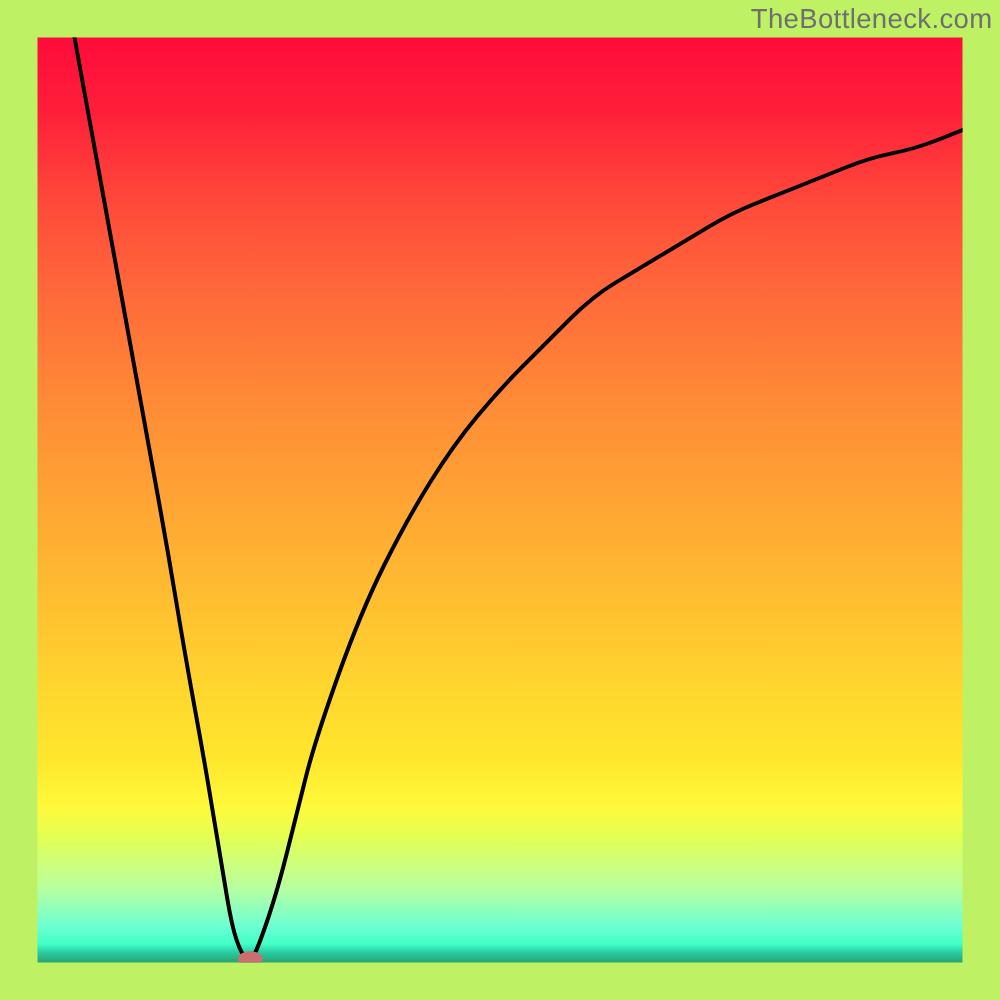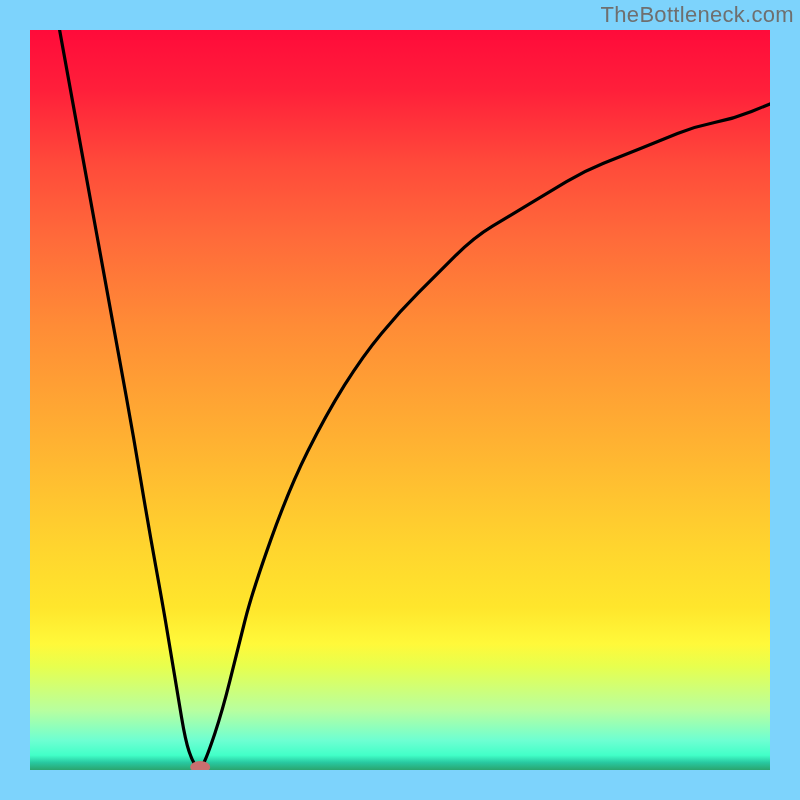--- a/index.html
+++ b/index.html
@@ -8,21 +8,21 @@
     width: 800px;
     height: 800px;
     background: #000;
     font-family: Arial, Helvetica, sans-serif;
     overflow: hidden;
   }
   .frame {
     position: relative;
     width: 800px;
     height: 800px;
-    background: #7dd3fc;
+    background: #bef264;
     text-decoration: underline;
   }
   .plot-area {
     position: absolute;
     left: 30px;
     top: 30px;
     width: 740px;
     height: 740px;
     background: linear-gradient(to bottom,
       #ff0b3a 0%,

